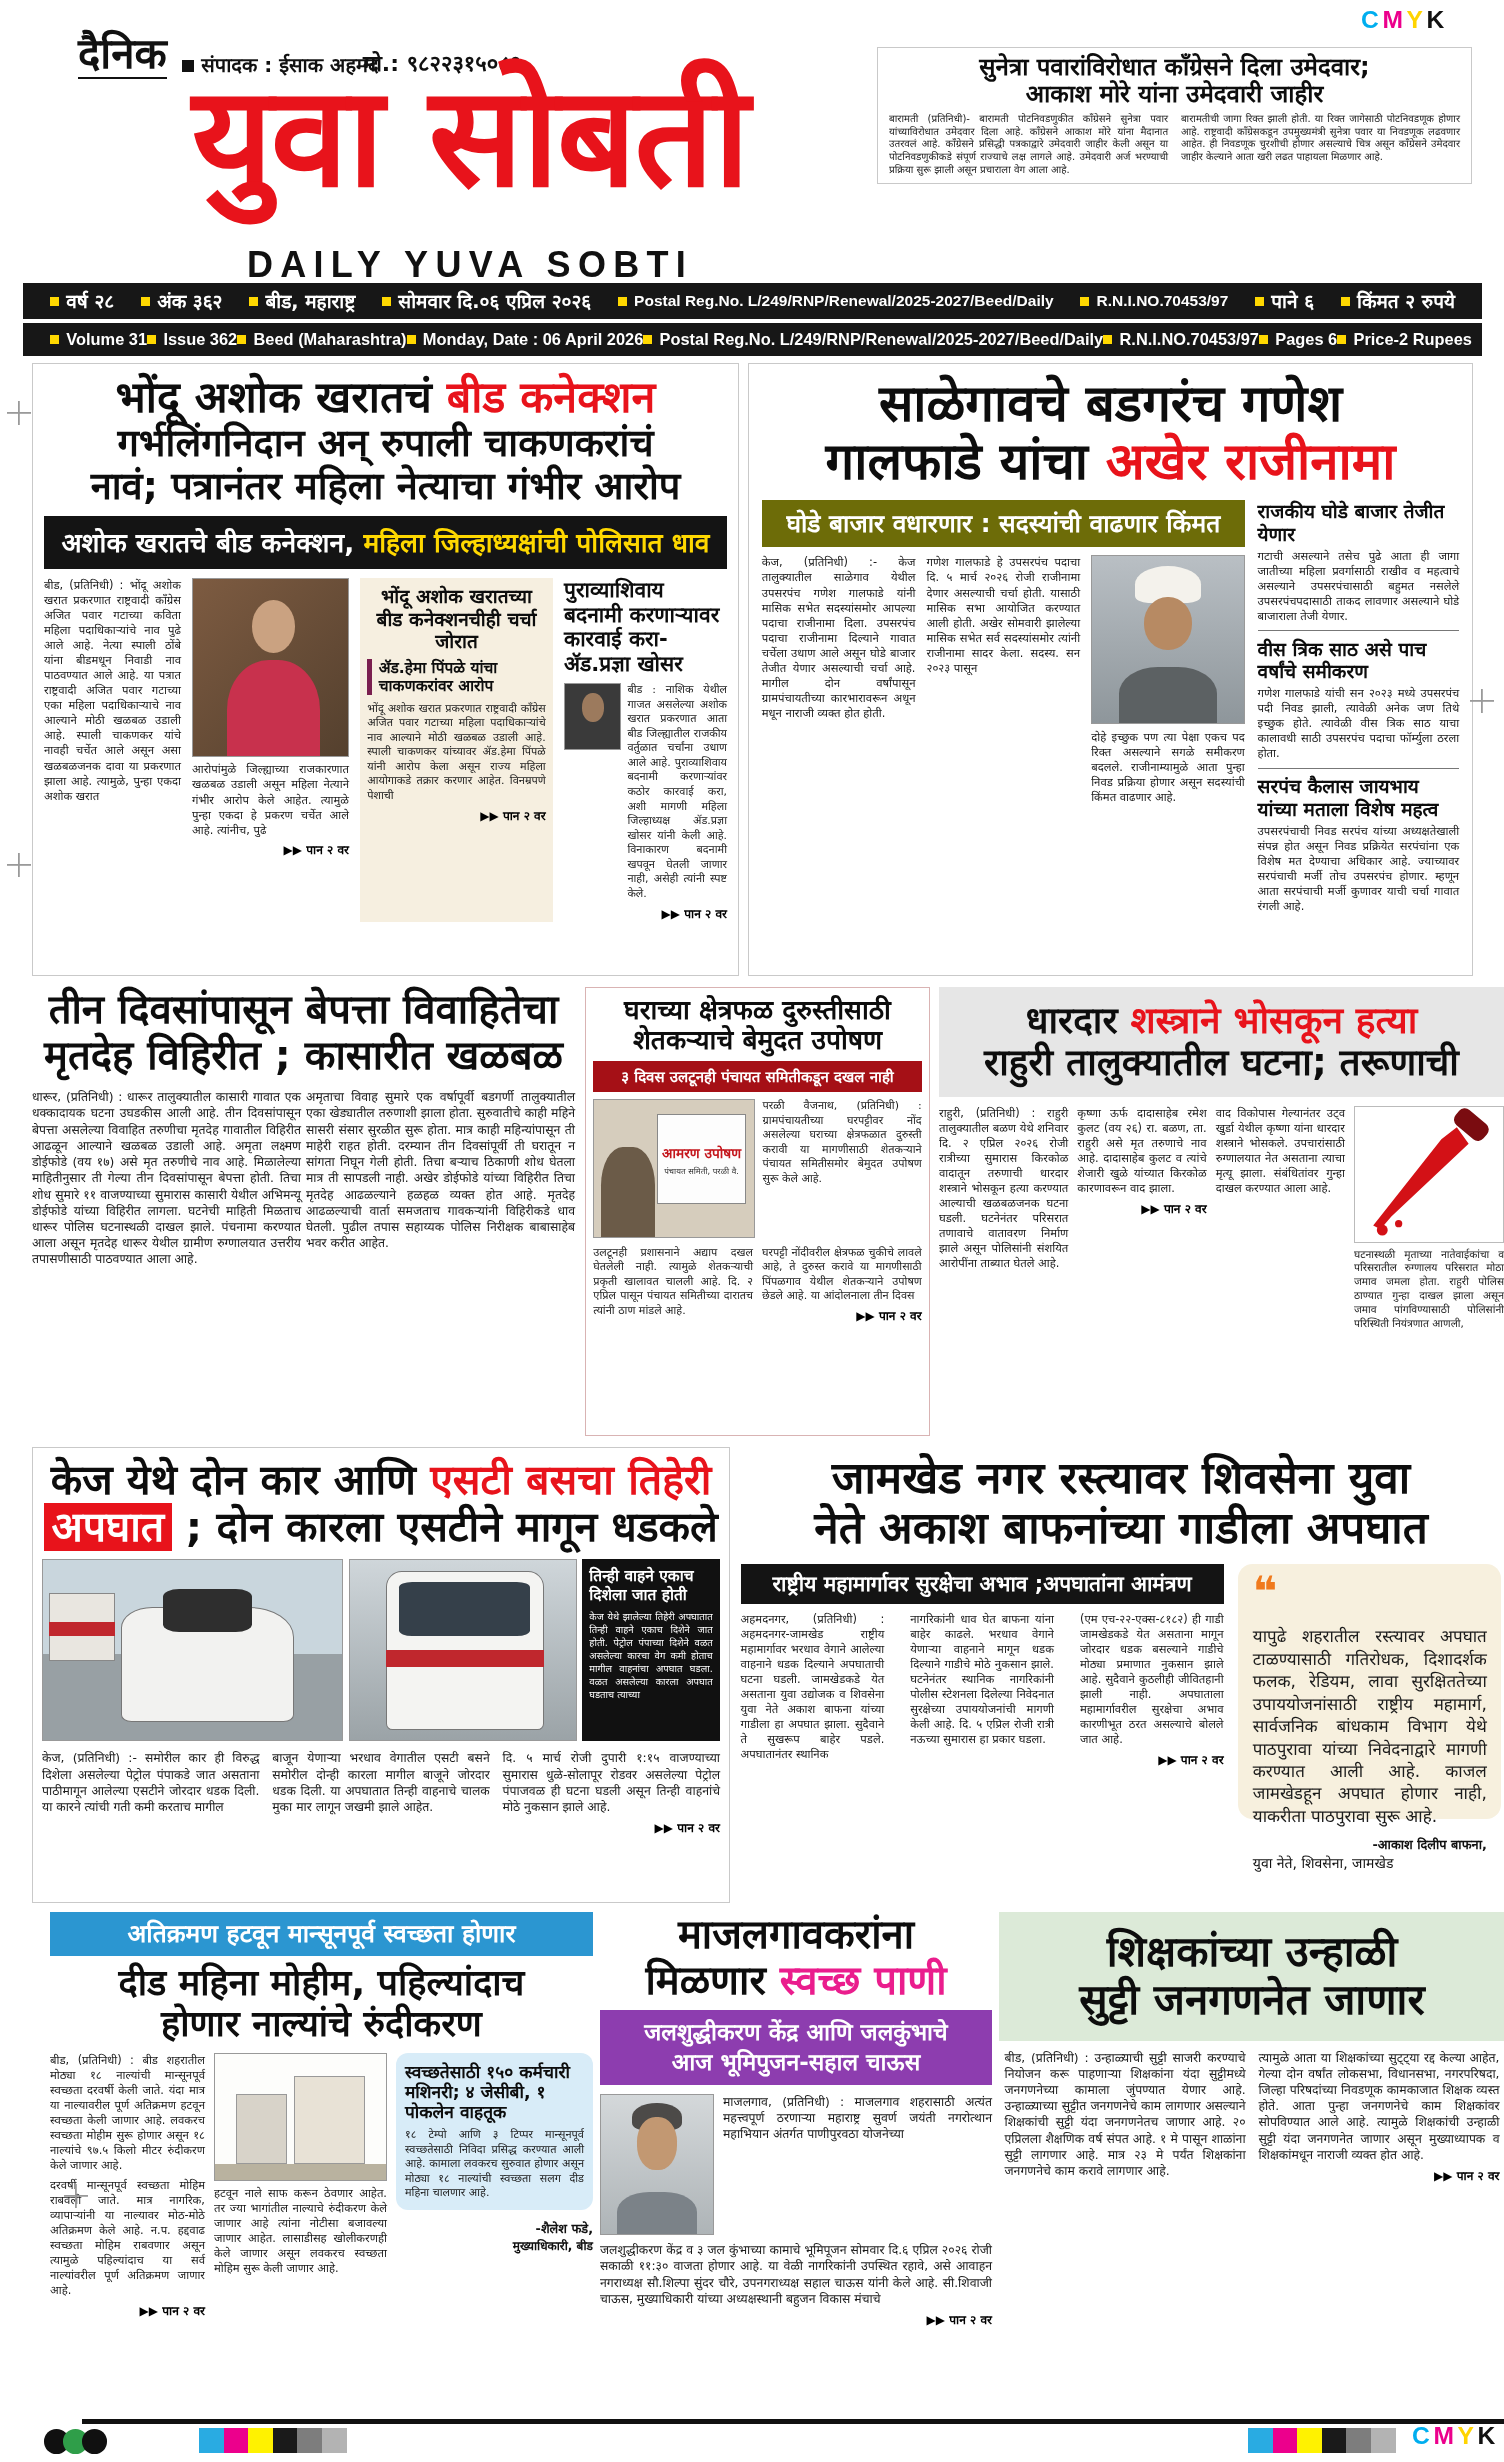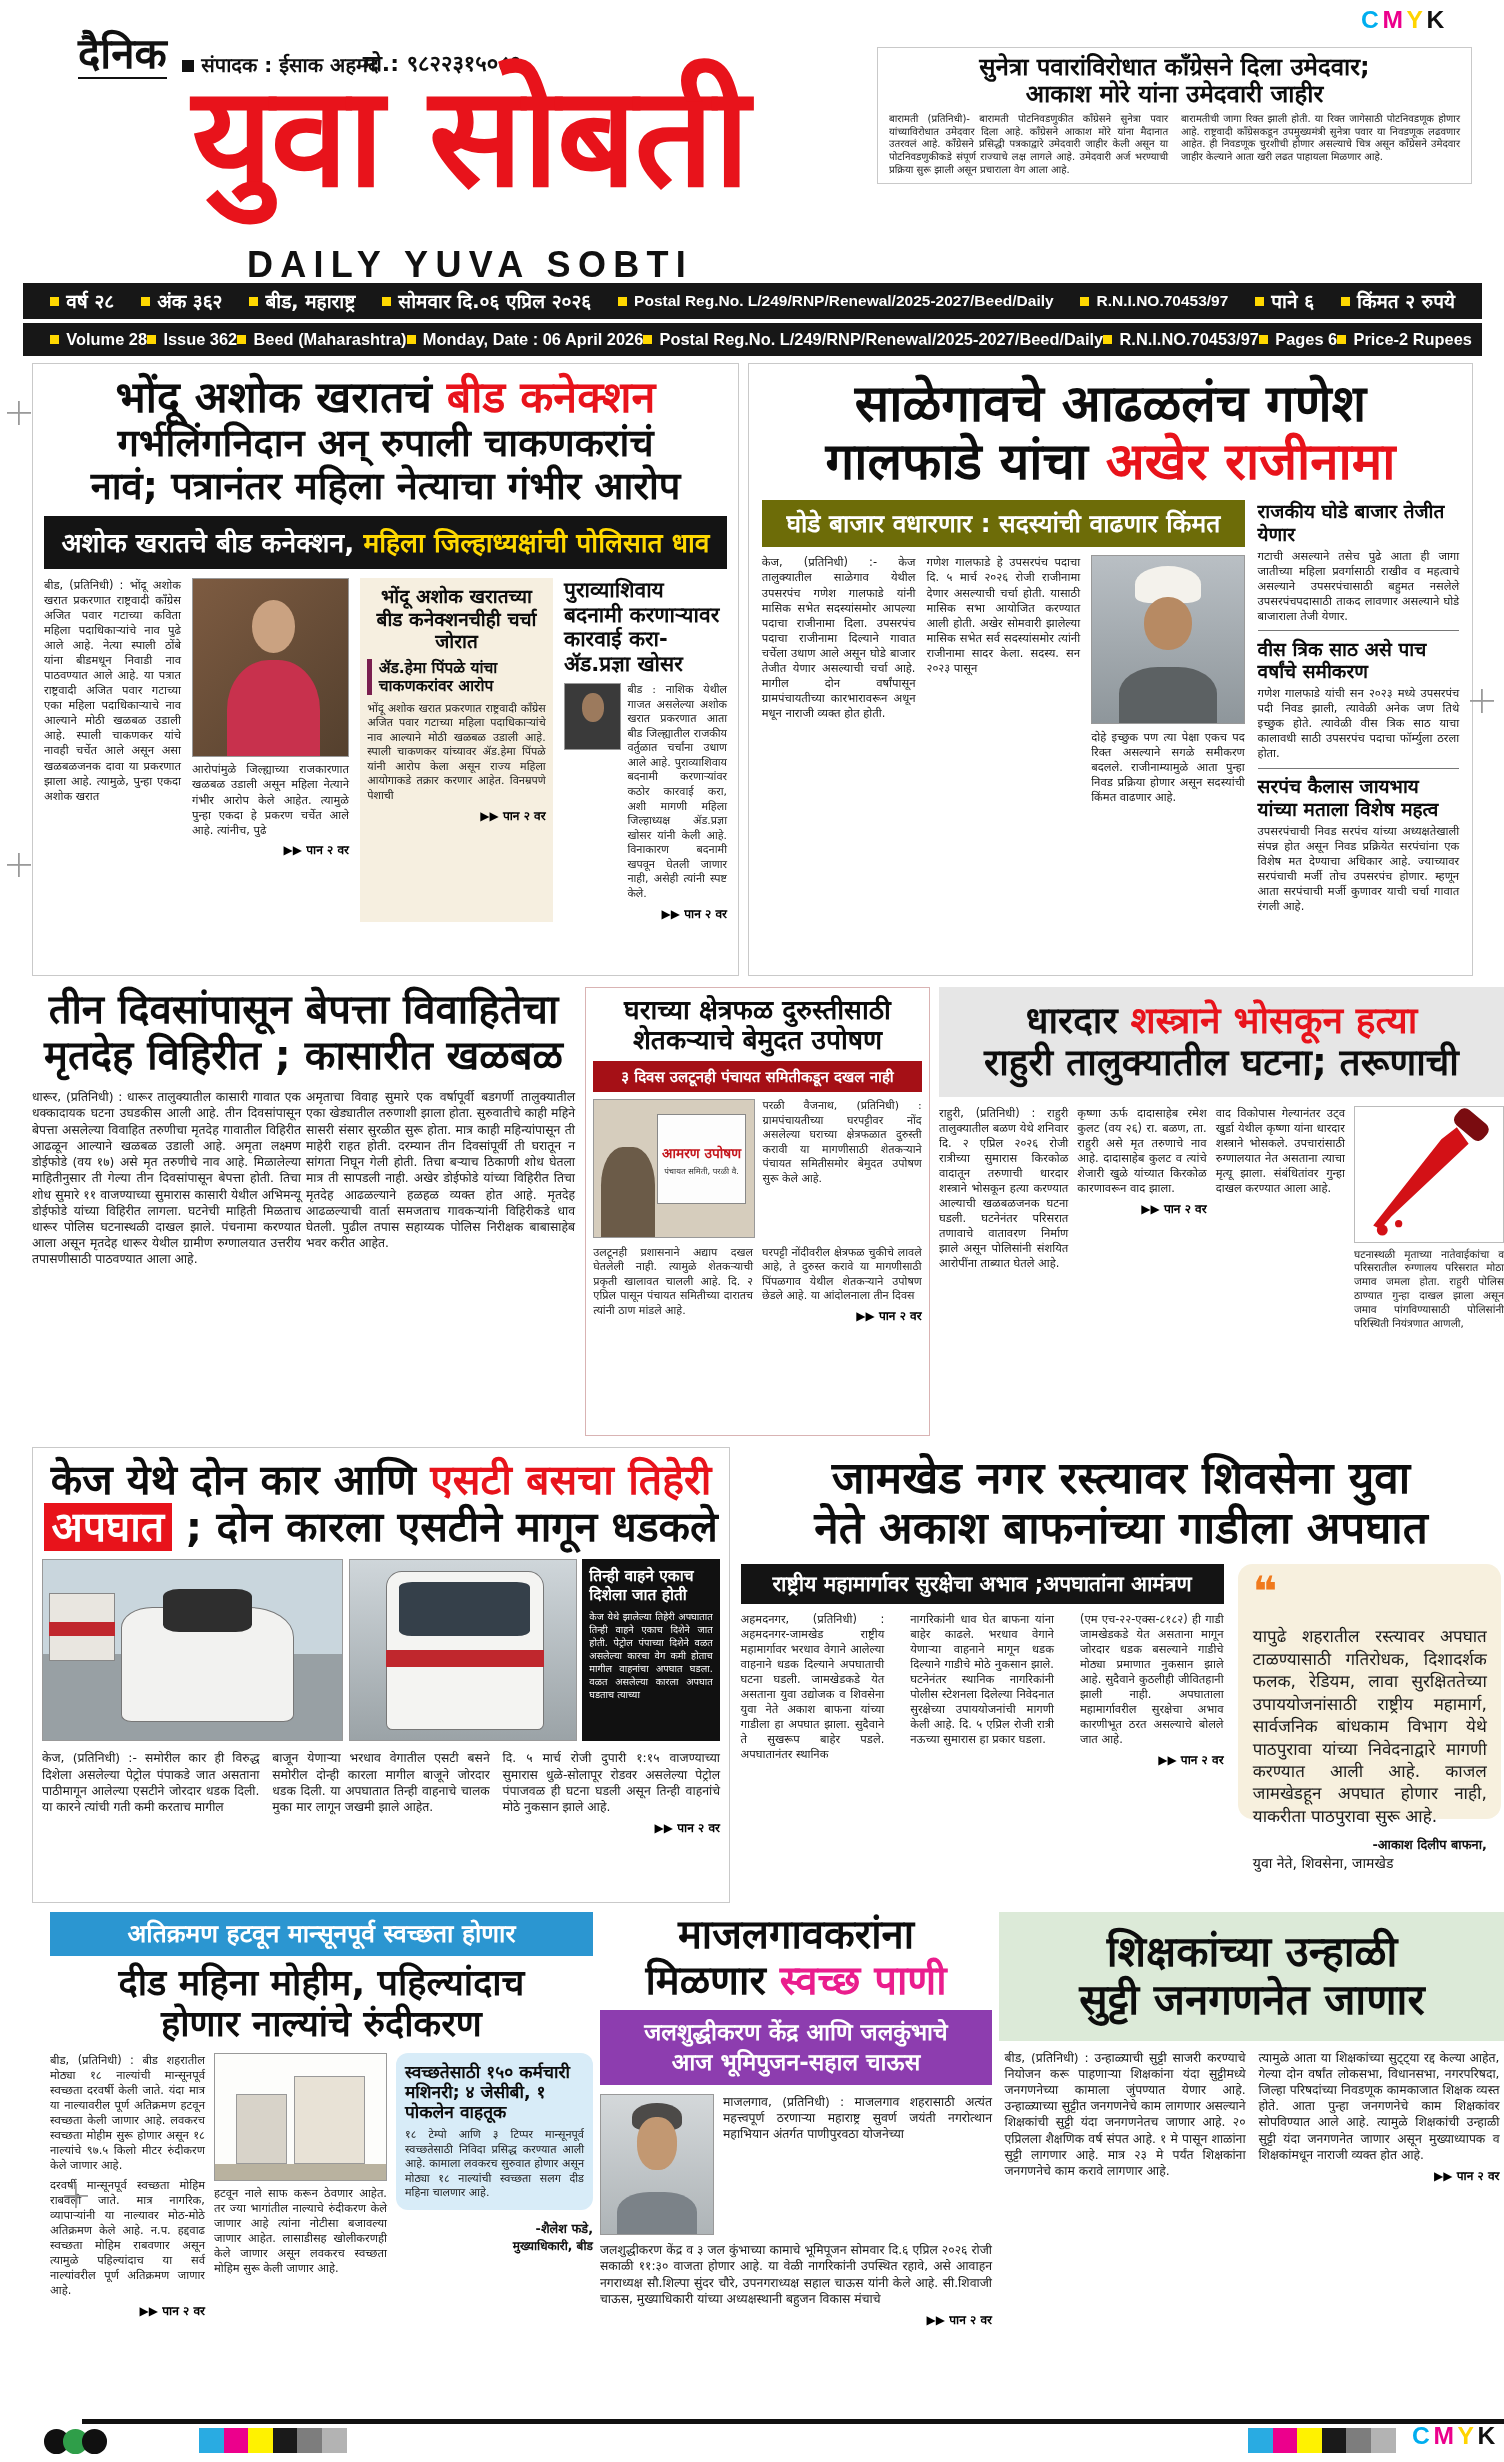--- a/index.html
+++ b/index.html
@@ -120,21 +120,21 @@
         <span>पाने ६</span>
       </span>
     <span class="ib">
         <i class="sq"></i>
         <span>किंमत २ रुपये</span>
       </span>
   </div>
   <div class="abs ibar" style="left:23px;top:323px;width:1459px;height:33px;font-size:16.4px;font-family:'Liberation Sans',sans-serif">
     <span class="ib">
         <i class="sq"></i>
-        <span>Volume 28</span>
+        <span>Volume 31</span>
       </span>
     <span class="ib">
         <i class="sq"></i>
         <span>Issue 362</span>
       </span>
     <span class="ib">
         <i class="sq"></i>
         <span>Beed (Maharashtra)</span>
       </span>
     <span class="ib">
@@ -191,21 +191,21 @@
               <div class="face"></div>
             </div>
           <div class="body" style="font-size:11px;flex:1">बीड : नाशिक येथील गाजत असलेल्या अशोक खरात प्रकरणात आता बीड जिल्ह्यातील राजकीय वर्तुळात चर्चांना उधाण आले आहे. पुराव्याशिवाय बदनामी करणाऱ्यांवर कठोर कारवाई करा, अशी मागणी महिला जिल्हाध्यक्ष ॲड.प्रज्ञा खोसर यांनी केली आहे. विनाकारण बदनामी खपवून घेतली जाणार नाही, असेही त्यांनी स्पष्ट केले.</div>
         </div>
         <span class="jump">▶▶ पान २ वर</span>
       </div>
     </div>
   </div>
 
   <div class="abs bx" style="left:748px;top:363px;width:725px;height:613px;padding:11px 12.8px">
-    <div class="hl" style="font-size:51px">साळेगावचे आढळलंच गणेश</div>
+    <div class="hl" style="font-size:51px">साळेगावचे बडगरंच गणेश</div>
     <div class="hl" style="font-size:51px"><span>गालफाडे यांचा </span><span class="red">अखेर राजीनामा</span></div>
     <div style="display:flex;gap:12.8px;margin-top:9px">
       <div style="width:483px;flex:none">
         <div style="background:var(--olive);color:#fff;font-weight:bold;font-size:24.6px;text-align:center;height:47px;line-height:47px">घोडे बाजार वधारणार : सदस्यांची वाढणार किंमत</div>
         <div class="cols" style="margin-top:8.2px">
           <div class="body sm" style="flex:1">केज, (प्रतिनिधी) :- केज तालुक्यातील साळेगाव येथील उपसरपंच गणेश गालफाडे यांनी मासिक सभेत सदस्यांसमोर आपल्या पदाचा राजीनामा दिला. उपसरपंच पदाचा राजीनामा दिल्याने गावात चर्चेला उधाण आले असून घोडे बाजार तेजीत येणार असल्याची चर्चा आहे. मागील दोन वर्षांपासून ग्रामपंचायतीच्या कारभारावरून अधून मधून नाराजी व्यक्त होत होती.</div>
           <div class="body sm" style="flex:1">गणेश गालफाडे हे उपसरपंच पदाचा दि. ५ मार्च २०२६ रोजी राजीनामा देणार असल्याची चर्चा होती. यासाठी मासिक सभा आयोजित करण्यात आली होती. अखेर सोमवारी झालेल्या मासिक सभेत सर्व सदस्यांसमोर त्यांनी राजीनामा सादर केला. सदस्य. सन २०२३ पासून</div>
           <div style="flex:1">
             <div class="photo ph-turban" style="width:100%;height:169px">
               <div class="hat"></div>

